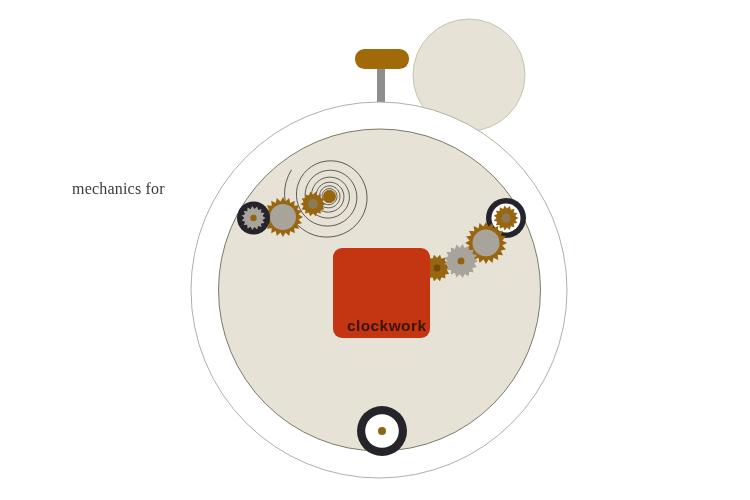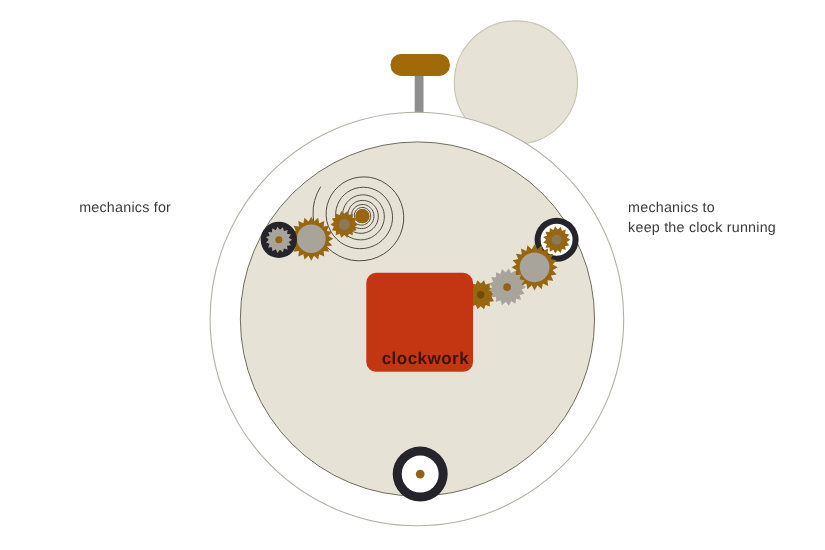--- a/index.html
+++ b/index.html
@@ -6,25 +6,26 @@
   body{
     width:750px;height:500px;
     background:var(--background,#fff);
     font-family:"Liberation Sans", sans-serif;
     overflow:hidden;
   }
   .stage{position:relative;width:750px;height:500px;background:var(--background,#fff);}
   .stage svg{position:absolute;left:0;top:0;}
   .label{
     position:absolute;
-    font-size:13px;
+    font-size:16px;
     line-height:17.5px;
     letter-spacing:0.2px;
     color:var(--label_text,#3b3b3b);
     white-space:nowrap;
+    font-family:Liberation Serif, serif;
   }
   .label-left{left:72px;top:180px;}
   .label-right{left:571px;top:180px;}
   .clockwork-text{
     font-family:"Liberation Sans", sans-serif;
     font-size:15.5px;
     font-weight:bold;
     letter-spacing:0.4px;
     fill:var(--clockwork_text,#3d1505);
   }
@@ -91,18 +92,14 @@
     <g>
       <circle cx="382" cy="431" r="25" class="fill-black"></circle>
       <circle cx="382" cy="431" r="16.8" class="fill-white"></circle>
       <circle cx="382" cy="431" r="4" class="fill-hub-brown"></circle>
     </g>
   </svg>
 
   <div class="label label-left">
     <span>mechanics for</span><br>
   </div>
-  <div class="label label-right">
-    <span>mechanics to</span><br>
-    <span>keep the clock running</span>
-  </div>
 
 </div>
 
 </body></html>

